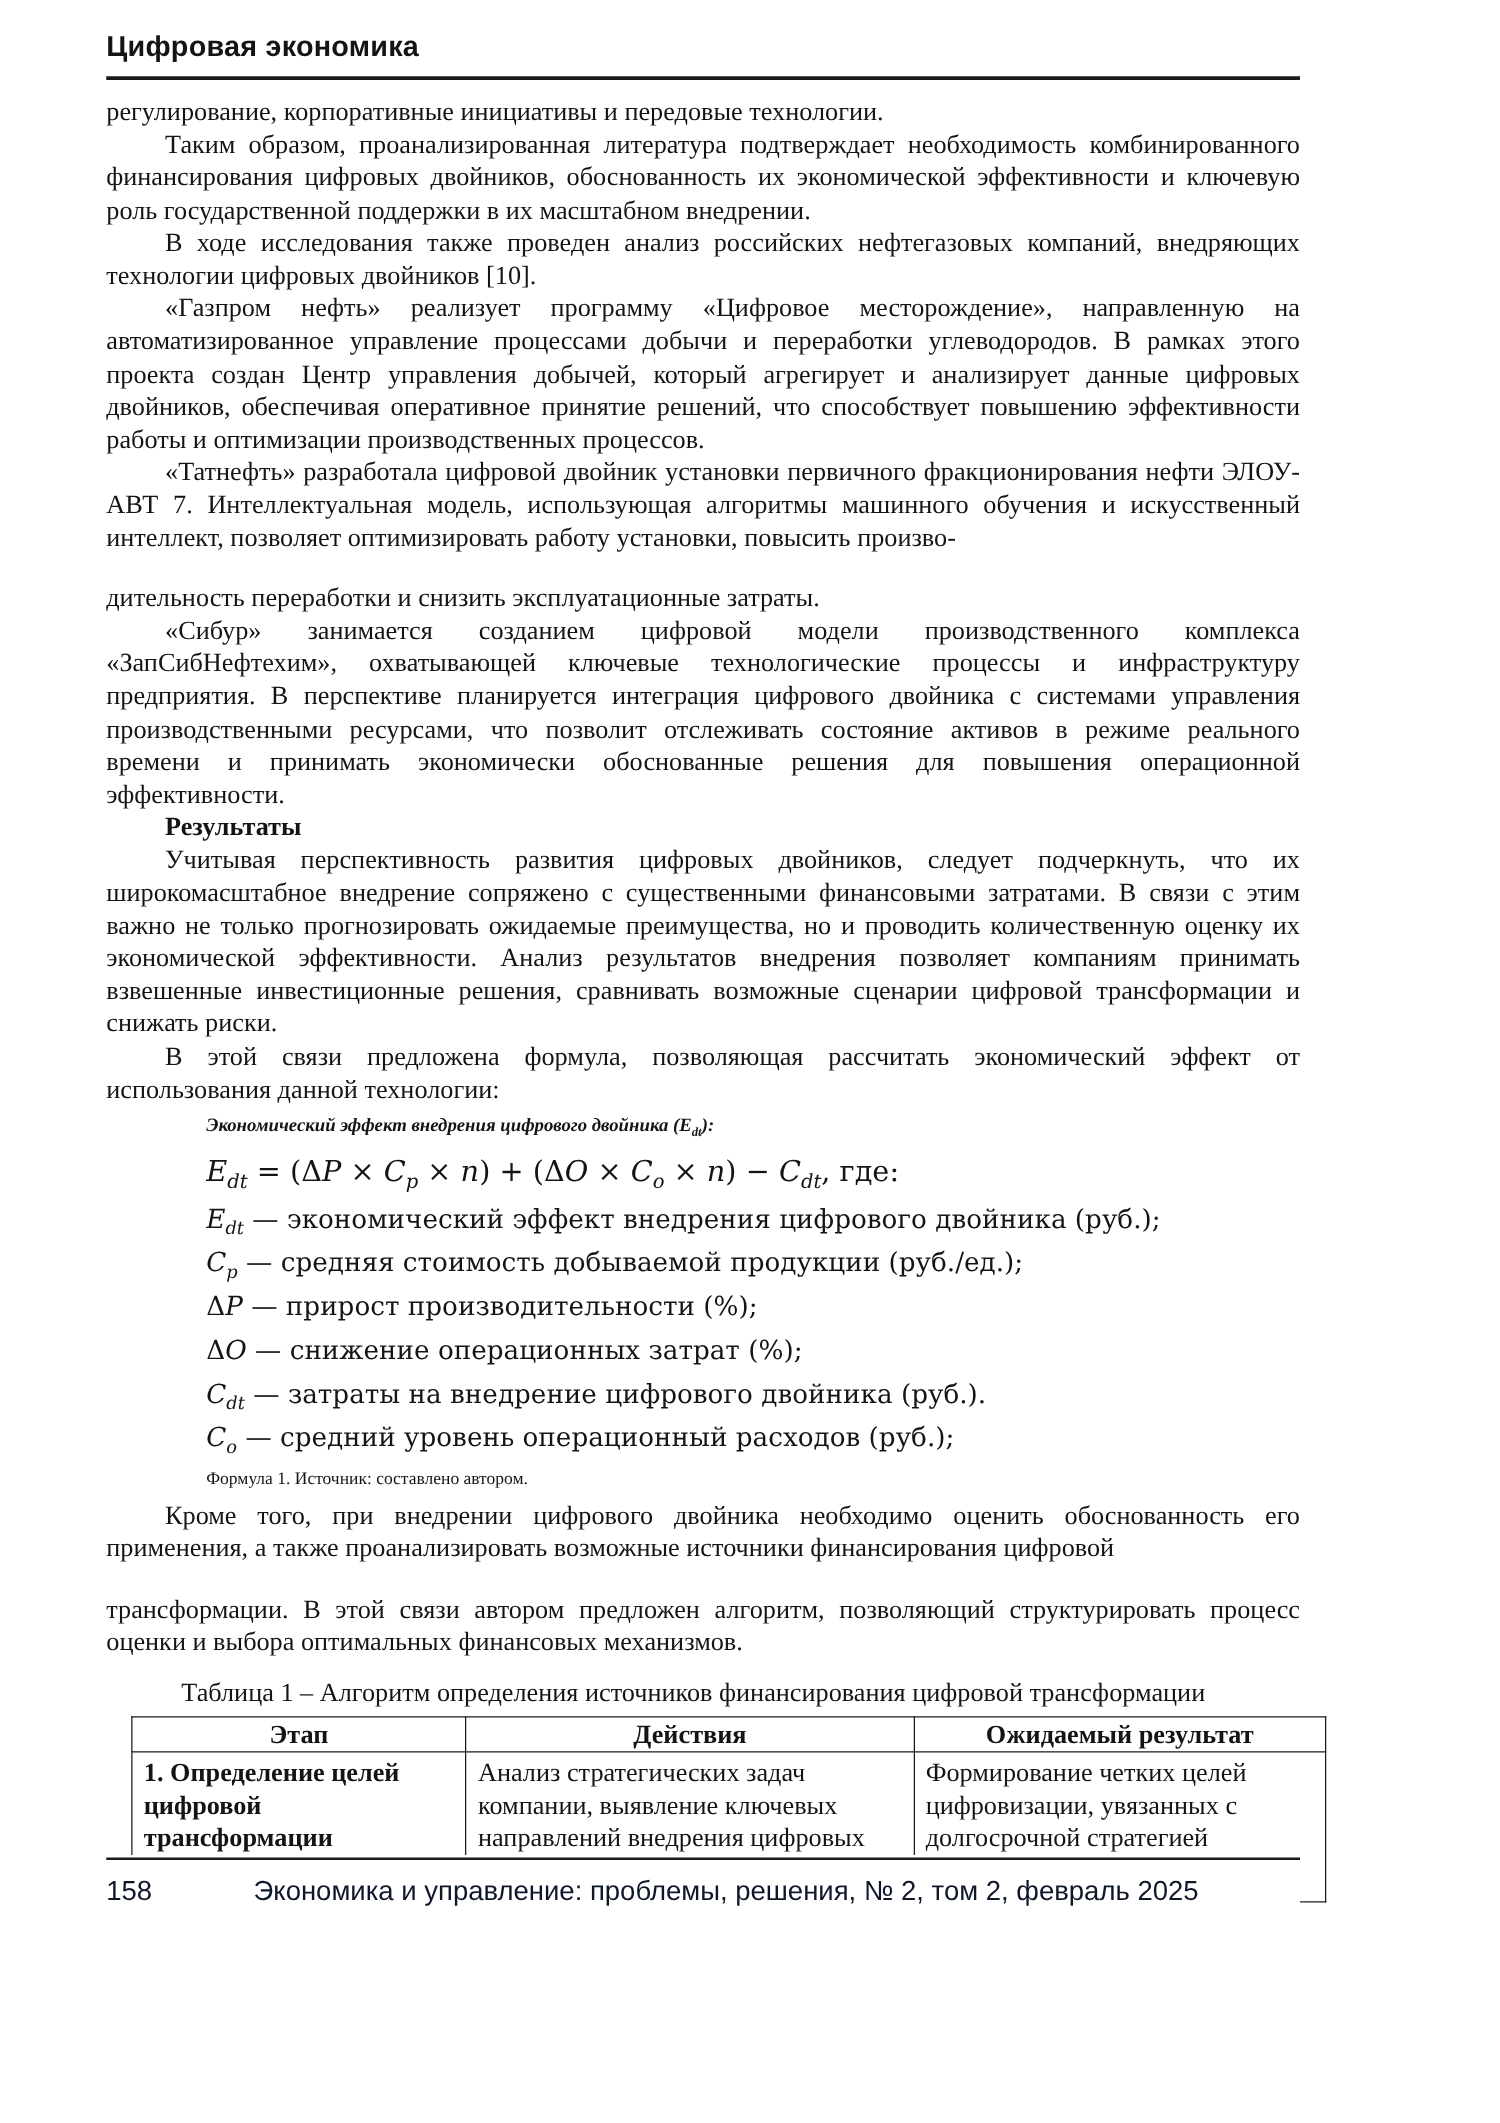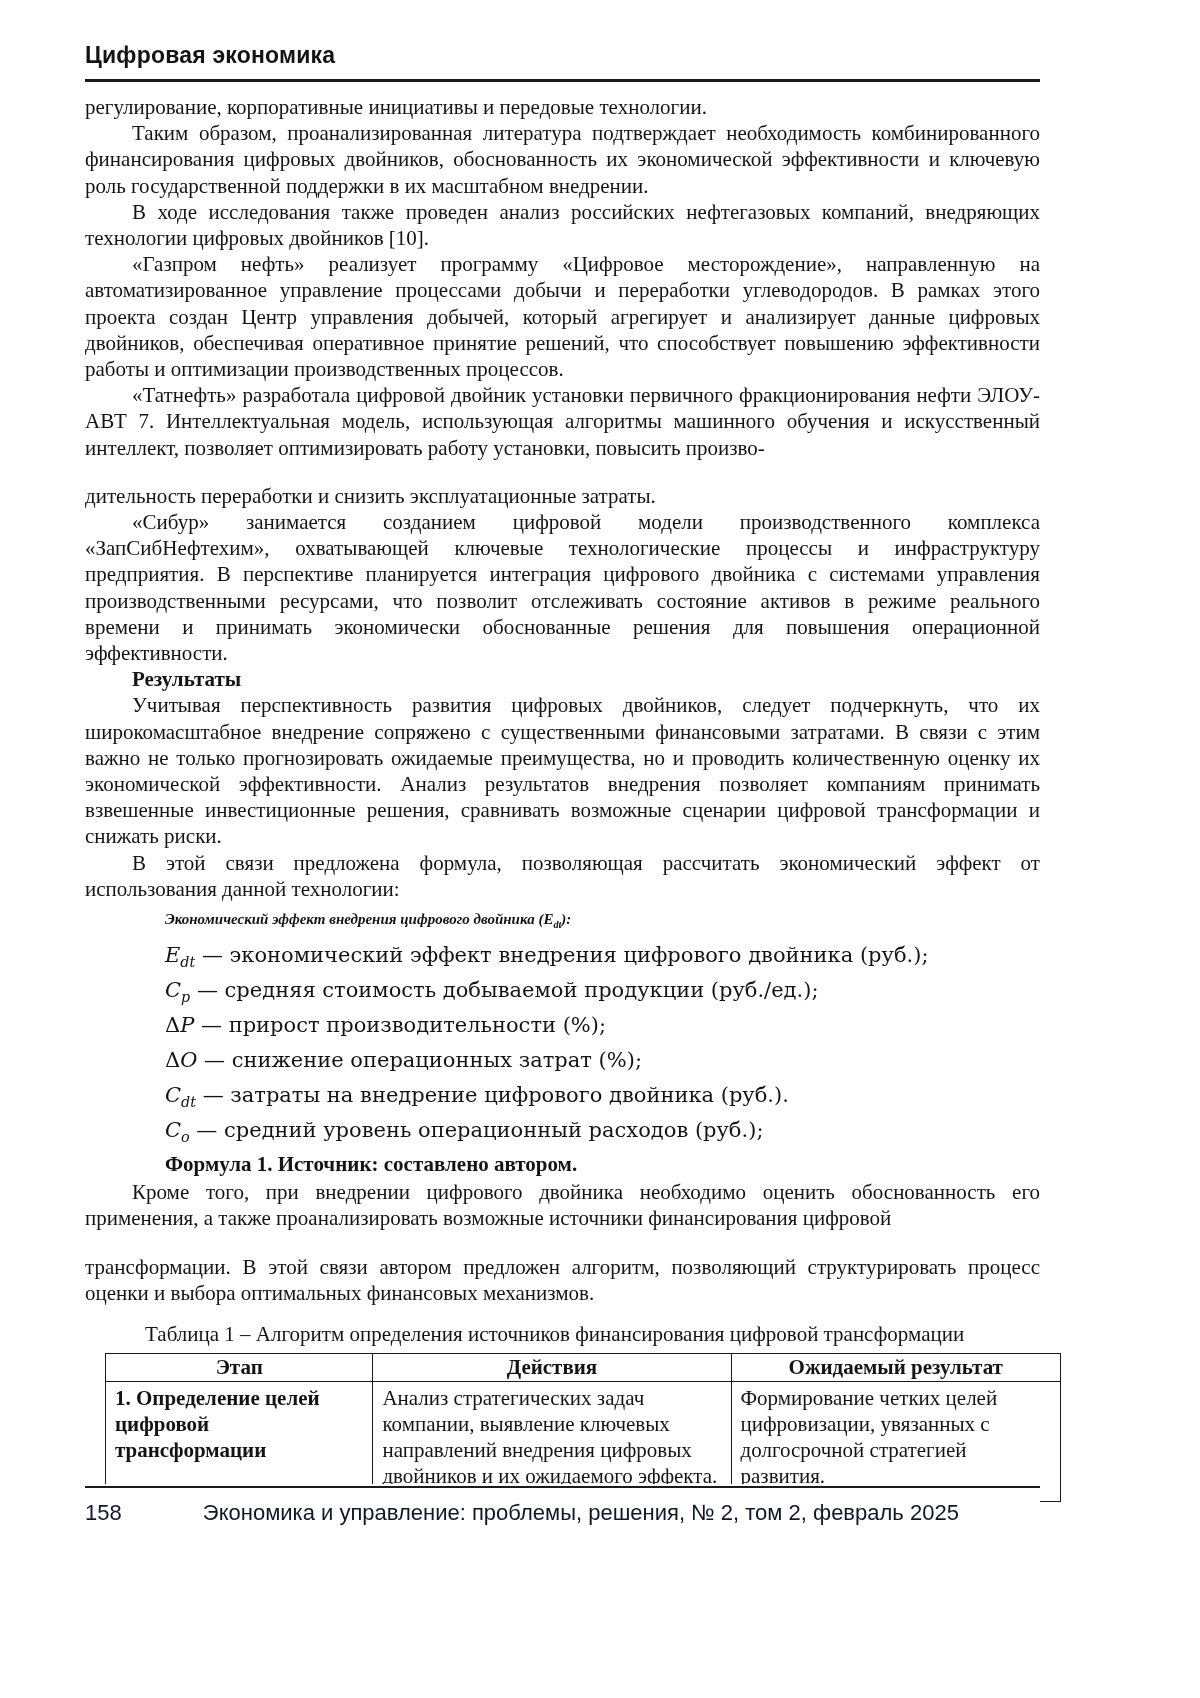--- a/index.html
+++ b/index.html
@@ -5,21 +5,21 @@
   * { box-sizing: border-box; }
   html, body { margin: 0; padding: 0; background: #e8e8e8; }
   .page {
     position: relative;
     width: 1200px;
     height: 1698px;
     margin: 0 auto;
     background: #ffffff;
     color: #141414;
     font-family: "Liberation Serif", serif;
-    padding: 42px 160px 0 85px;
+    padding: 24px 160px 0 85px;
     overflow: hidden;
   }
   
   .running-head {
     font-family: "Liberation Sans", sans-serif;
     font-weight: bold;
     font-size: 23px;
     letter-spacing: 0.2px;
   }
   .head-rule { height: 3px; background: #1a1a1a; margin-top: 10px; }
@@ -40,24 +40,23 @@
     font-size: 15px;
     line-height: 27px;
     font-style: italic;
   }
   .f-eq { font-size: 23px; line-height: 30px; margin-top: 8px; }
   .f-def { font-size: 21px; line-height: 26px; margin-top: 9px; }
   .formula sub { font-size: 68%; line-height: 0; }
   .formula i { font-style: italic; }
   .f-caption {
     font-family: "Liberation Serif", serif;
-    font-size: 21px;
+    font-size: 14px;
     line-height: 26px;
     margin-top: 8px;
-    font-weight: bold;
   }
 
   
   .tbl-caption {
     font-size: 21px;
     margin-top: 16px;
     text-indent: 60px;
     text-align: left;
   }
   table.fin-table {
@@ -125,20 +124,21 @@
       <p class="noind">дительность переработки и снизить эксплуатационные затраты.</p>
       <p>«Сибур» занимается созданием цифровой модели производственного комплекса «ЗапСибНефтехим», охватывающей ключевые технологические процессы и инфраструктуру предприятия. В перспективе планируется интеграция цифрового двойника с системами управления производственными ресурсами, что позволит отслеживать состояние активов в режиме реального времени и принимать экономически обоснованные решения для повышения операционной эффективности.</p>
       <p class="subhead">Результаты</p>
       <p>Учитывая перспективность развития цифровых двойников, следует подчеркнуть, что их широкомасштабное внедрение сопряжено с существенными финансовыми затратами. В связи с этим важно не только прогнозировать ожидаемые преимущества, но и проводить количественную оценку их экономической эффективности. Анализ результатов внедрения позволяет компаниям принимать взвешенные инвестиционные решения, сравнивать возможные сценарии цифровой трансформации и снижать риски.</p>
       <p>В этой связи предложена формула, позволяющая рассчитать экономический эффект от использования данной технологии:</p>
     </div>
   </section>
 
   <section class="formula">
     <div class="f-intro">Экономический эффект внедрения цифрового двойника (E<sub>dt</sub>):</div>
+    <div class="f-eq"><i>E</i><sub><i>dt</i></sub> = (Δ<i>P</i> × <i>C</i><sub><i>p</i></sub> × <i>n</i>) + (Δ<i>O</i> × <i>C</i><sub><i>o</i></sub> × <i>n</i>) − <i>C</i><sub><i>dt</i></sub>, где:</div>
     <div class="f-def"><i>E</i><sub><i>dt</i></sub> — экономический эффект внедрения цифрового двойника (руб.);</div>
     <div class="f-def"><i>C</i><sub><i>p</i></sub> — средняя стоимость добываемой продукции (руб./ед.);</div>
     <div class="f-def">Δ<i>P</i> — прирост производительности (%);</div>
     <div class="f-def">Δ<i>O</i> — снижение операционных затрат (%);</div>
     <div class="f-def"><i>C</i><sub><i>dt</i></sub> — затраты на внедрение цифрового двойника (руб.).</div>
     <div class="f-def"><i>C</i><sub><i>o</i></sub> — средний уровень операционный расходов (руб.);</div>
     <div class="f-caption">Формула 1. Источник: составлено автором.</div>
   </section>
 
   <section class="two-col body-text" style="margin-top:2px;">

